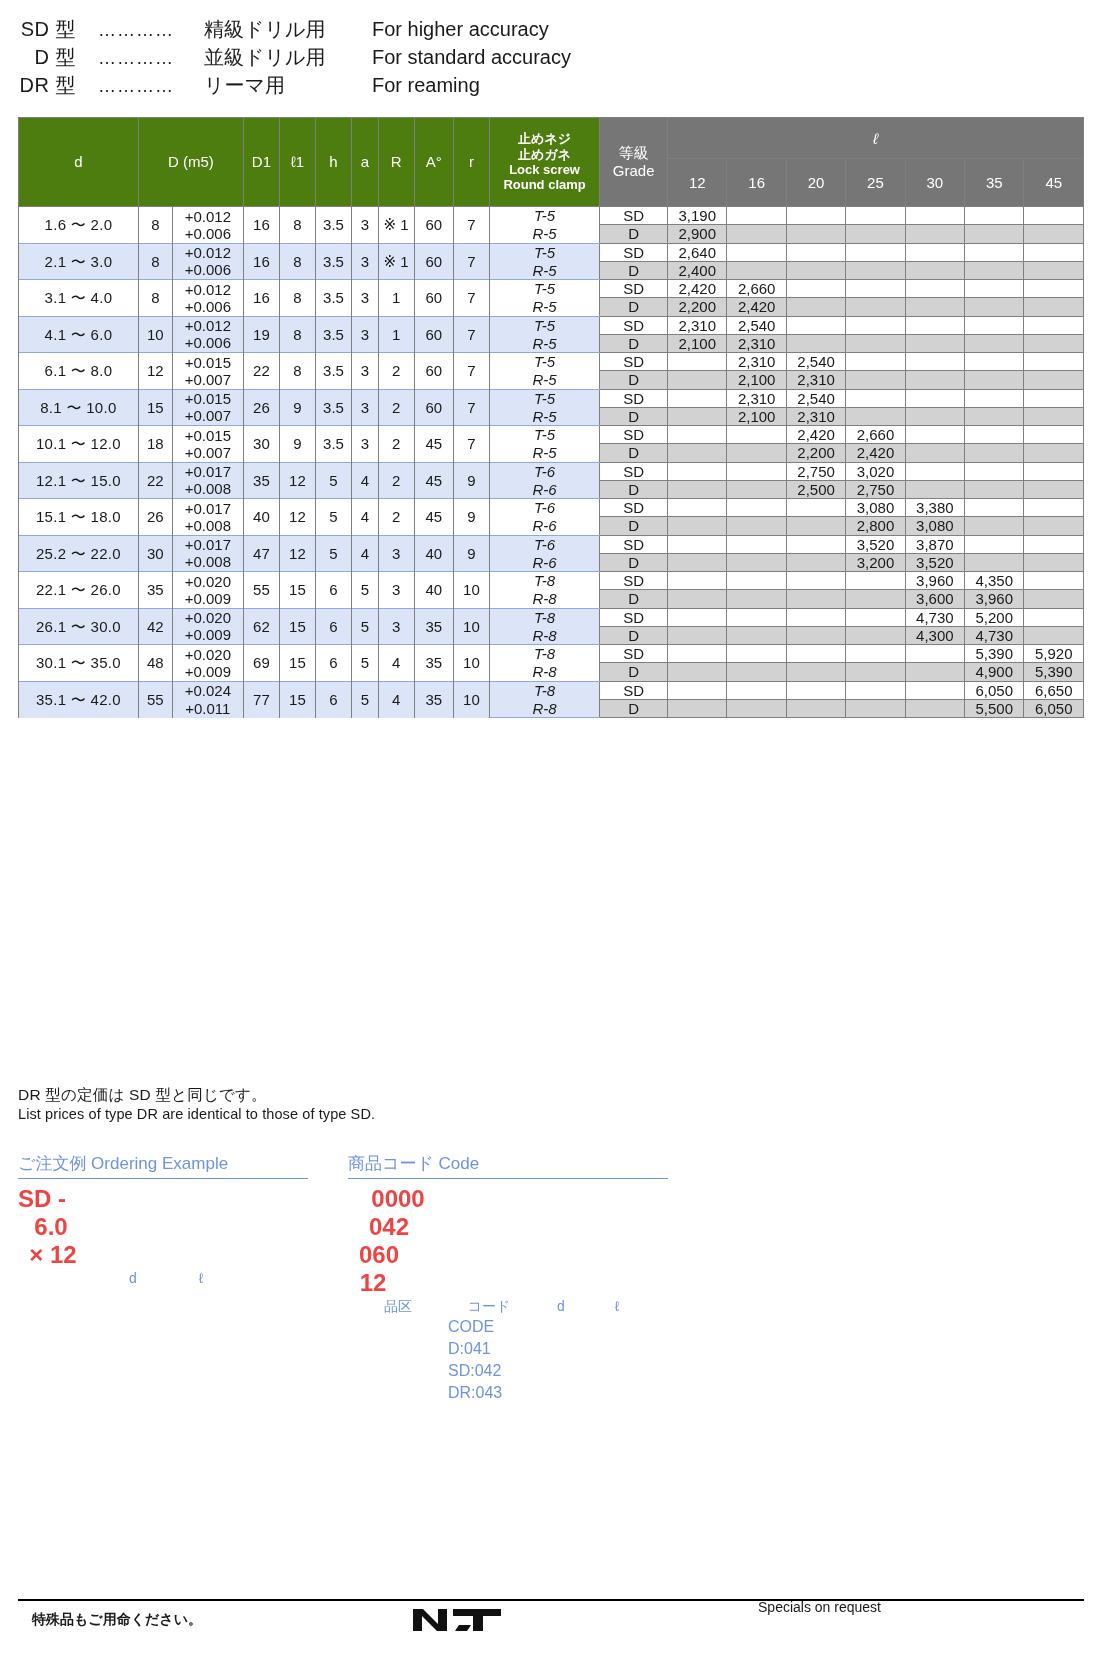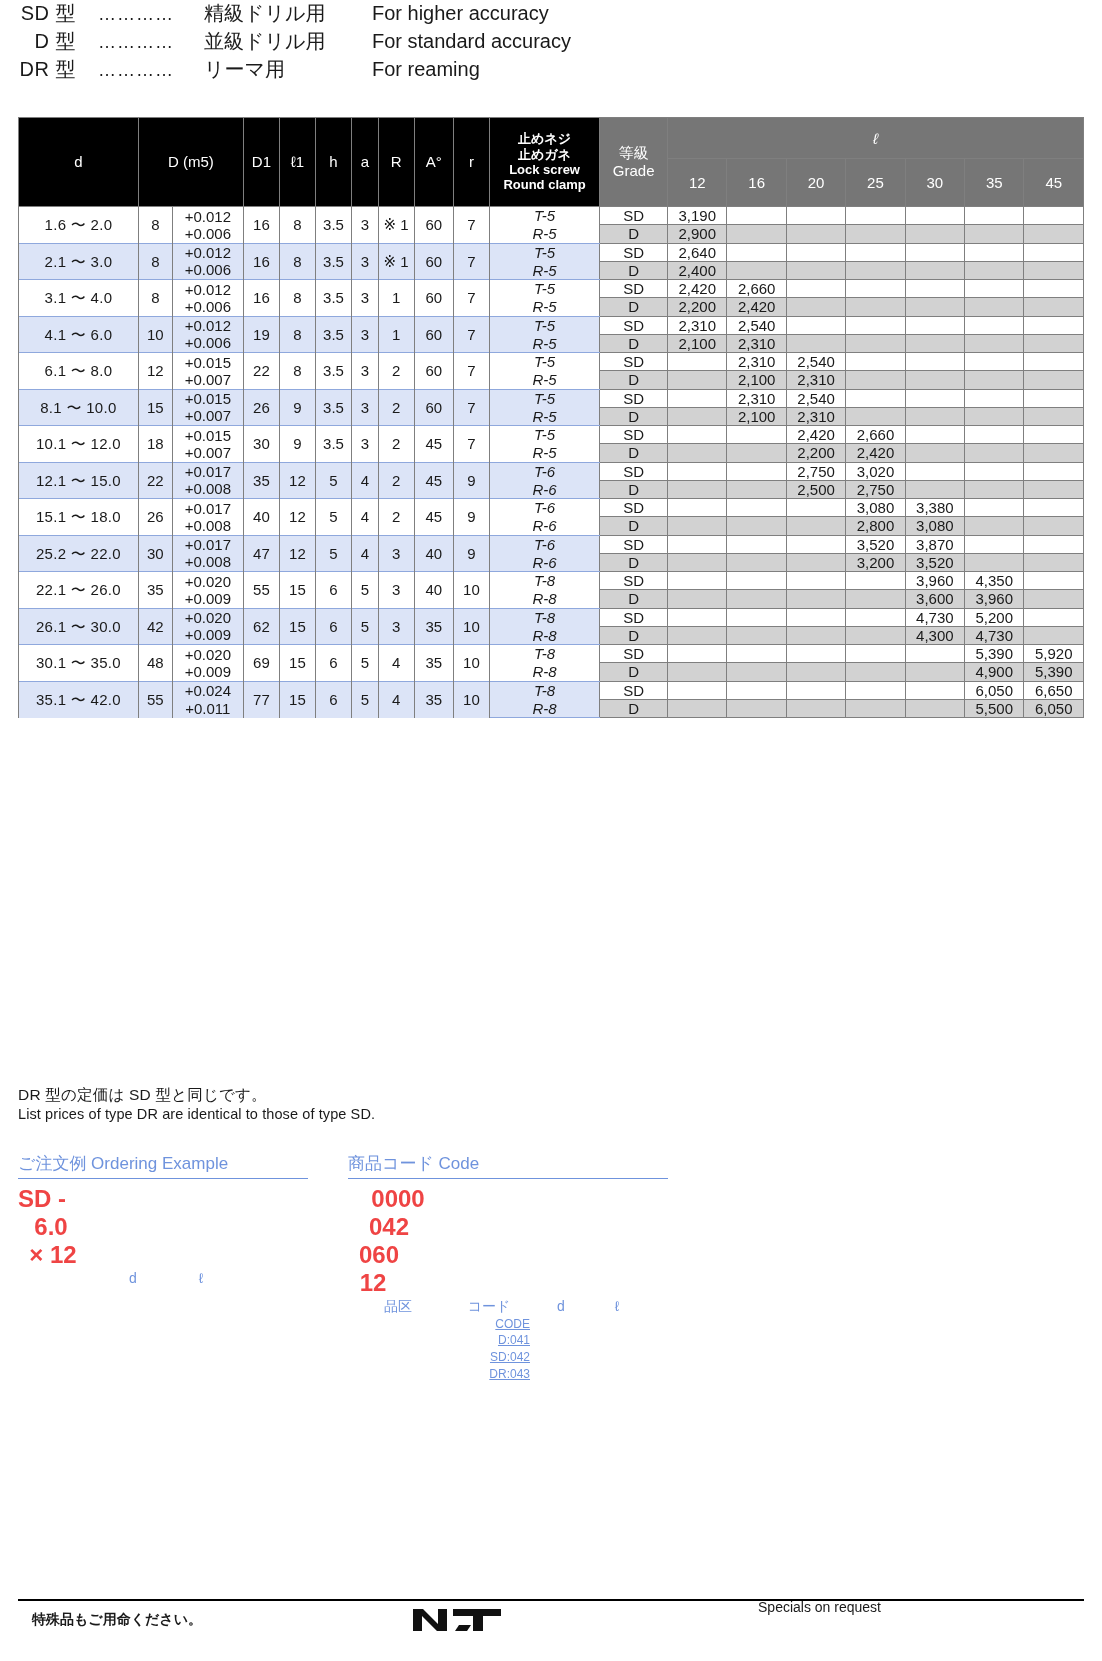--- a/index.html
+++ b/index.html
@@ -14,21 +14,21 @@
     position: relative;
     font-family: "Liberation Sans", "DejaVu Sans", sans-serif;
     color: #1a1a1a;
     -webkit-font-smoothing: antialiased;
   }
 
   
   .legend {
     position: absolute;
     left: 18px;
-    top: 0;
+    top: 16px;
     width: 700px;
   }
   .legend-row {
     display: flex;
     align-items: baseline;
     height: 28px;
     font-size: 20px;
     white-space: nowrap;
   }
   .legend-type {
@@ -68,21 +68,21 @@
     padding: 0;
     text-align: center;
     vertical-align: middle;
     font-weight: normal;
     font-size: 15px;
     line-height: 1.15;
   }
 
   
   th.hd-blue {
-    background: #000000;
+    background: #4d7c0f;
     color: #ffffff;
     font-weight: bold;
     border: 1px solid #ffffff;
     font-size: 16px;
     height: 88px;
   }
   th.hd-grey {
     background: #767676;
     color: #ffffff;
     font-weight: bold;
@@ -200,26 +200,25 @@
   .ord-left .s4 { width: 70px; }
 
   .ord-right .seg { text-align: center; }
   .ord-right .r1 { width: 100px; }
   .ord-right .r2 { width: 82px; }
   .ord-right .r3 { width: 62px; }
   .ord-right .r4 { width: 50px; }
 
   .codes-list {
     color: #6f93dd;
-    font-size: 12px;
+    font-size: 16px;
     line-height: 1.38;
-    text-align: right;
+    text-align: left;
     width: 82px;
     margin-left: 100px;
-    text-decoration: underline;
   }
 
   
   .footer {
     position: absolute;
     left: 0;
     bottom: 18px;
     width: 913px;
     height: 44px;
   }

